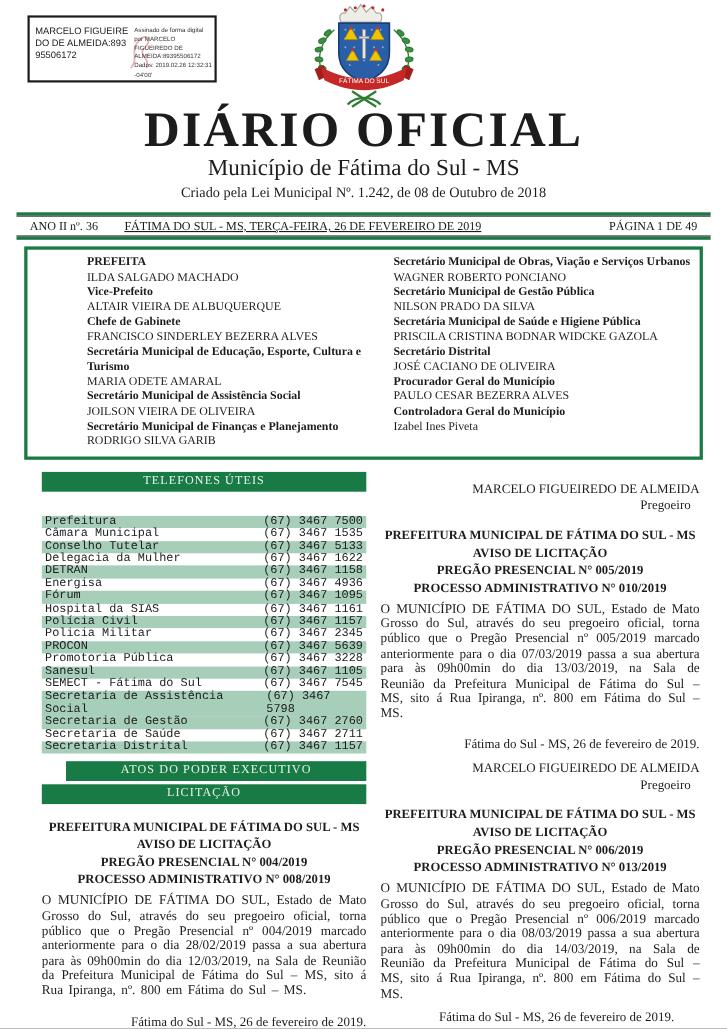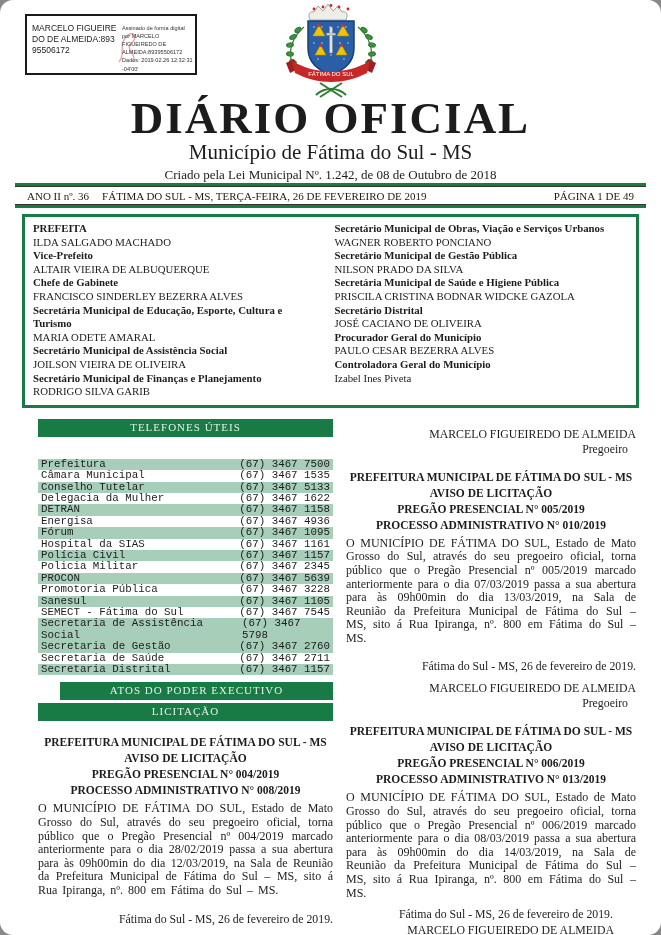--- a/index.html
+++ b/index.html
@@ -1,52 +1,52 @@
 <!DOCTYPE html>
 <html><head>
 <meta charset="utf-8">
 <style>
   * { margin:0; padding:0; box-sizing:border-box; }
   html,body { background:#888; }
   .page {
     position:relative; width:661px; height:935px; margin:0 auto;
     background:#ffffff; overflow:hidden;
-    font-family:"Liberation Serif", serif; color:#1c1c1c;border-radius:13px;
+    font-family:"Liberation Serif", serif; color:#1c1c1c;
   }
   
   .sig-box {
     position:absolute; left:25px; top:14px; width:172px; height:61px;
     border:2px solid #1a1a1a; display:flex;
     font-family:"Liberation Sans", sans-serif; background:#fff; z-index:3;
   }
   .sig-left { width:92px; padding:7px 0 0 5px; font-size:8.5px; line-height:1.3; color:#222; word-break:break-all; }
   .sig-right { flex:1; padding:8px 2px 0 3px; font-size:5.6px; line-height:1.45; color:#333; }
   .sig-flourish { position:absolute; left:86px; top:6px; z-index:-1; }
   
   .crest-wrap { padding-top:3px; text-align:center; height:97px; }
   
   .masthead { text-align:center; }
   .gz-title { font-size:45px; font-weight:bold; letter-spacing:2px; line-height:46px; margin-top:-2px; }
   .gz-subtitle { font-size:21px; line-height:23px; }
   .gz-creation { font-size:13px; line-height:15px; margin-top:3px;font-family:Liberation Serif, serif; }
   
-  .issue-bar { margin:1px 15px 0; border-top:3px solid var(--green); border-bottom:3px solid var(--green); }
+  .issue-bar { margin:11px 15px 0; border-top:3px solid var(--green); border-bottom:3px solid var(--green); }
   .issue-inner {
     border-top:1px solid #333; border-bottom:1px solid #333;
     display:flex; align-items:center; padding:3px 12px 2px; font-size:11px;
   }
-  .issue-center { flex:1; text-align:left; padding-left:13px; }
+  .issue-center { flex:1; text-align:left; padding-left:24px;text-decoration:underline; }
   .issue-right { text-align:right; }
   
   .officials {
     margin:6px 22px 0; border:3px solid var(--green);
     display:flex; padding:5px 8px 6px 8px;
   }
   .off-col { width:50%; font-size:10.8px; line-height:13.6px; }
-  .off-col.l { padding-right:10px; }
+  .off-col.l { padding-right:10px;margin-left:46px; }
   .off-col.r { padding-left:4px; }
   .role { font-weight:bold; }
   
   .main { display:flex; margin:11px 25px 0 38px; }
   .col-left { width:295px; }
   .col-right { flex:1; margin-left:13px; }
   .section-bar {
     background:var(--green); color:#e9f2ec; text-align:center;
     font-size:11px; letter-spacing:1px; padding:3px 0 4px; line-height:11px;
   }

